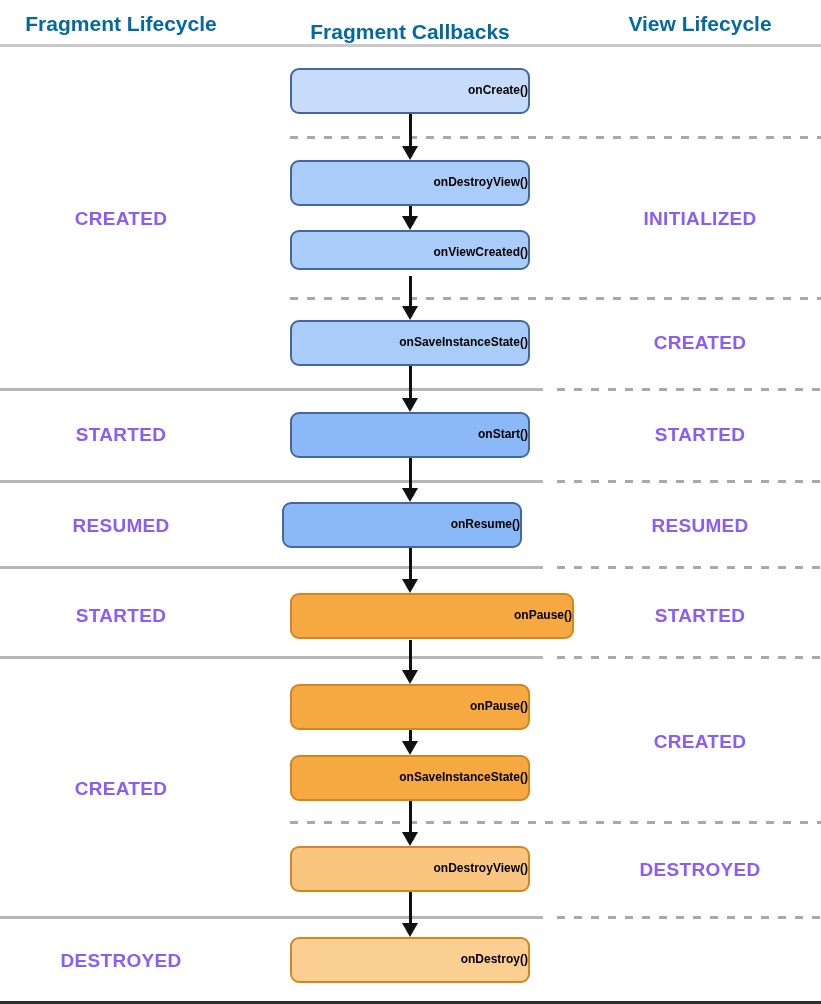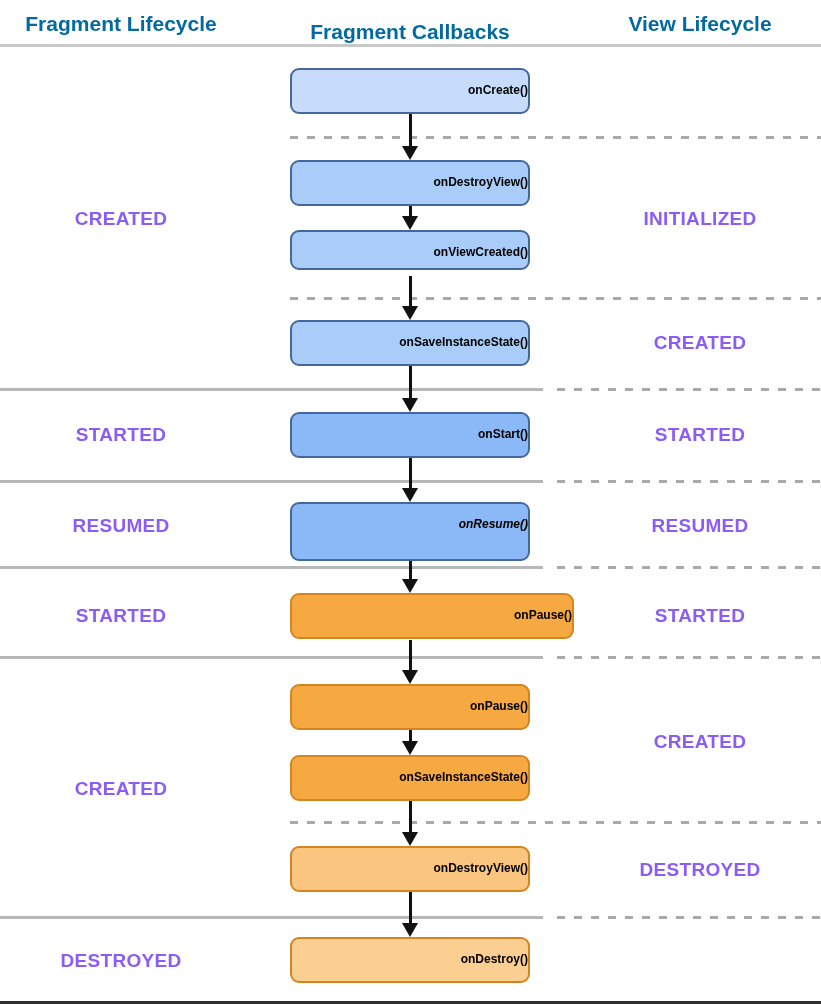--- a/index.html
+++ b/index.html
@@ -84,21 +84,21 @@
       <div class="arrow-head" style="left: 402px; top: 832px; border-top: 14px solid rgb(17, 17, 17);"></div>
       <div class="arrow-stem" style="left: 408.5px; top: 892px; height: 34px; background: rgb(17, 17, 17);"></div>
       <div class="arrow-head" style="left: 402px; top: 923px; border-top: 14px solid rgb(17, 17, 17);"></div>
     </div>
   <div id="boxes-layer">
       <div class="callback-box" style="left: 290px; top: 68px; width: 240px; height: 46px; background: rgb(198, 220, 250); border: 2.5px solid rgb(68, 104, 158); border-radius: 9px; line-height: 41px;">onCreate()</div>
       <div class="callback-box" style="left: 290px; top: 160px; width: 240px; height: 46px; background: rgb(169, 205, 248); border: 2.5px solid rgb(68, 104, 158); border-radius: 9px; line-height: 41px;">onDestroyView()</div>
       <div class="callback-box" style="left: 290px; top: 230px; width: 240px; height: 40px; background: rgb(169, 205, 248); border: 2.5px solid rgb(68, 104, 158); border-radius: 9px; line-height: 41px;">onViewCreated()</div>
       <div class="callback-box" style="left: 290px; top: 320px; width: 240px; height: 46px; background: rgb(169, 205, 248); border: 2.5px solid rgb(68, 104, 158); border-radius: 9px; line-height: 41px;">onSaveInstanceState()</div>
       <div class="callback-box" style="left: 290px; top: 412px; width: 240px; height: 46px; background: rgb(139, 185, 247); border: 2.5px solid rgb(68, 104, 158); border-radius: 9px; line-height: 41px; padding-left: 12px;">onStart()</div>
-      <div class="callback-box" style="left: 290px; top: 502px; width: 240px; height: 59px; background: rgb(139, 185, 247); border: 2.5px solid rgb(68, 104, 158); border-radius: 9px; line-height: 41px; font-style: italic;">onResume()</div>
+      <div class="callback-box" style="left: 282px; top: 502px; width: 240px; height: 46px; background: rgb(139, 185, 247); border: 2.5px solid rgb(68, 104, 158); border-radius: 9px; line-height: 41px;">onResume()</div>
       <div class="callback-box" style="left: 290px; top: 593px; width: 284px; height: 46px; background: rgb(246, 168, 65); border: 2.5px solid rgb(213, 133, 31); border-radius: 9px; line-height: 41px;">onPause()</div>
       <div class="callback-box" style="left: 290px; top: 684px; width: 240px; height: 46px; background: rgb(246, 168, 65); border: 2.5px solid rgb(213, 133, 31); border-radius: 9px; line-height: 41px;">onPause()</div>
       <div class="callback-box" style="left: 290px; top: 755px; width: 240px; height: 46px; background: rgb(246, 168, 65); border: 2.5px solid rgb(213, 133, 31); border-radius: 9px; line-height: 41px;">onSaveInstanceState()</div>
       <div class="callback-box" style="left: 290px; top: 846px; width: 240px; height: 46px; background: rgb(250, 197, 127); border: 2.5px solid rgb(213, 133, 31); border-radius: 9px; line-height: 41px;">onDestroyView()</div>
       <div class="callback-box" style="left: 290px; top: 937px; width: 240px; height: 46px; background: rgb(251, 206, 146); border: 2.5px solid rgb(213, 133, 31); border-radius: 9px; line-height: 41px;">onDestroy()</div>
     </div>
   <div id="fragment-layer">
       <div class="state-label" style="left: 121px; top: 219px;">CREATED</div>
       <div class="state-label" style="left: 121px; top: 435px;">STARTED</div>
       <div class="state-label" style="left: 121px; top: 526px;">RESUMED</div>

